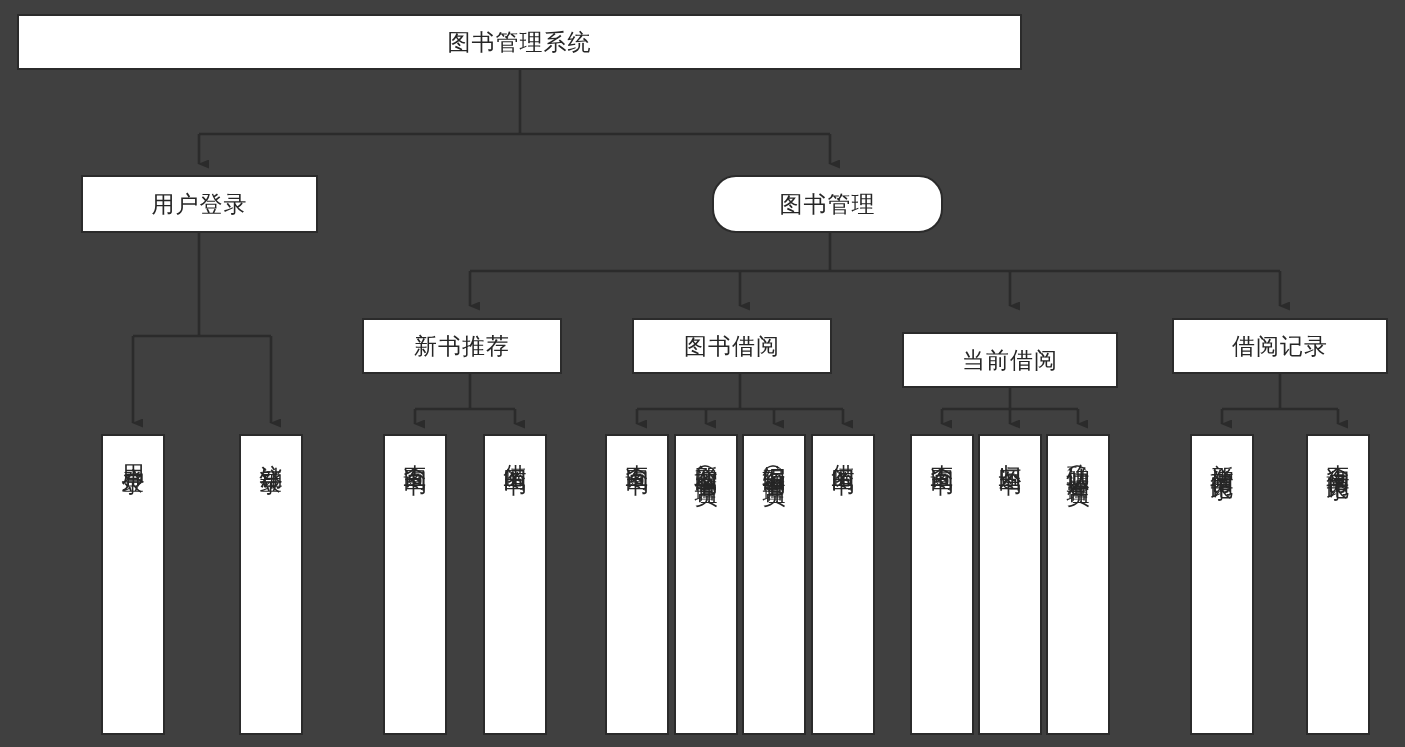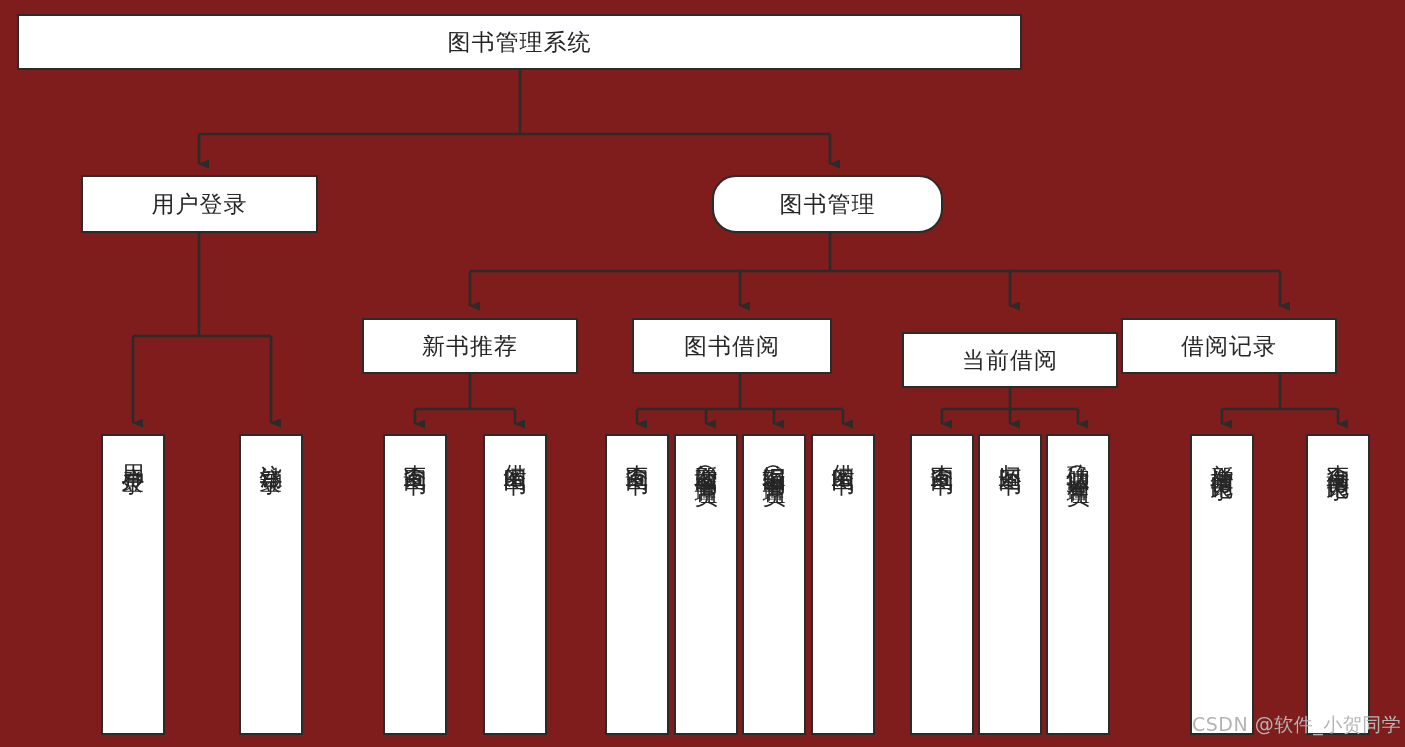--- a/index.html
+++ b/index.html
@@ -8,21 +8,21 @@
     padding: 0;
     background: #ffffff;
   }
   body {
     font-family: "DejaVu Sans", "Liberation Sans", sans-serif;
   }
   #diagram-root {
     position: relative;
     width: 1405px;
     height: 747px;
-    background: #7f1d1d;
+    background: #404040;
     overflow: hidden;
   }
   #diagram-svg {
     position: absolute;
     left: 0;
     top: 0;
     width: 1405px;
     height: 747px;
   }
   .node {
@@ -130,30 +130,30 @@
     <span class="node-label">图书管理系统</span>
   </div>
 
   <div class="node horiz" style="left:81px; top:175px; width:237px; height:58px;">
     <span class="node-label">用户登录</span>
   </div>
   <div class="node horiz" style="left:712px; top:175px; width:231px; height:58px;border-radius:24px;">
     <span class="node-label">图书管理</span>
   </div>
 
-  <div class="node horiz" style="left:362px; top:318px; width:216px; height:56px;justify-content:center;">
+  <div class="node horiz" style="left:362px; top:318px; width:200px; height:56px;justify-content:center;">
     <span class="node-label">新书推荐</span>
   </div>
   <div class="node horiz" style="left:632px; top:318px; width:200px; height:56px;">
     <span class="node-label">图书借阅</span>
   </div>
   <div class="node horiz" style="left:902px; top:332px; width:216px; height:56px;">
     <span class="node-label">当前借阅</span>
   </div>
-  <div class="node horiz" style="left:1121px; top:318px; width:216px; height:56px;">
+  <div class="node horiz" style="left:1172px; top:318px; width:216px; height:56px;">
     <span class="node-label">借阅记录</span>
   </div>
 
   <div class="node vert" style="left:101px; top:434px; width:64px; height:301px;">
     <span class="node-label">用户登录</span>
   </div>
   <div class="node vert" style="left:239px; top:434px; width:64px; height:301px;">
     <span class="node-label">注销登录</span>
   </div>
 
@@ -187,15 +187,14 @@
     <span class="node-label">确认归还（管理员）</span>
   </div>
 
   <div class="node vert" style="left:1190px; top:434px; width:64px; height:301px;">
     <span class="node-label">新增借阅记录</span>
   </div>
   <div class="node vert" style="left:1306px; top:434px; width:64px; height:301px;">
     <span class="node-label">查询借阅记录</span>
   </div>
 
-  <div class="watermark" style="left:1192px; top:712px;">CSDN @软件_小贺同学</div>
 
 </div>
 
 </body></html>

